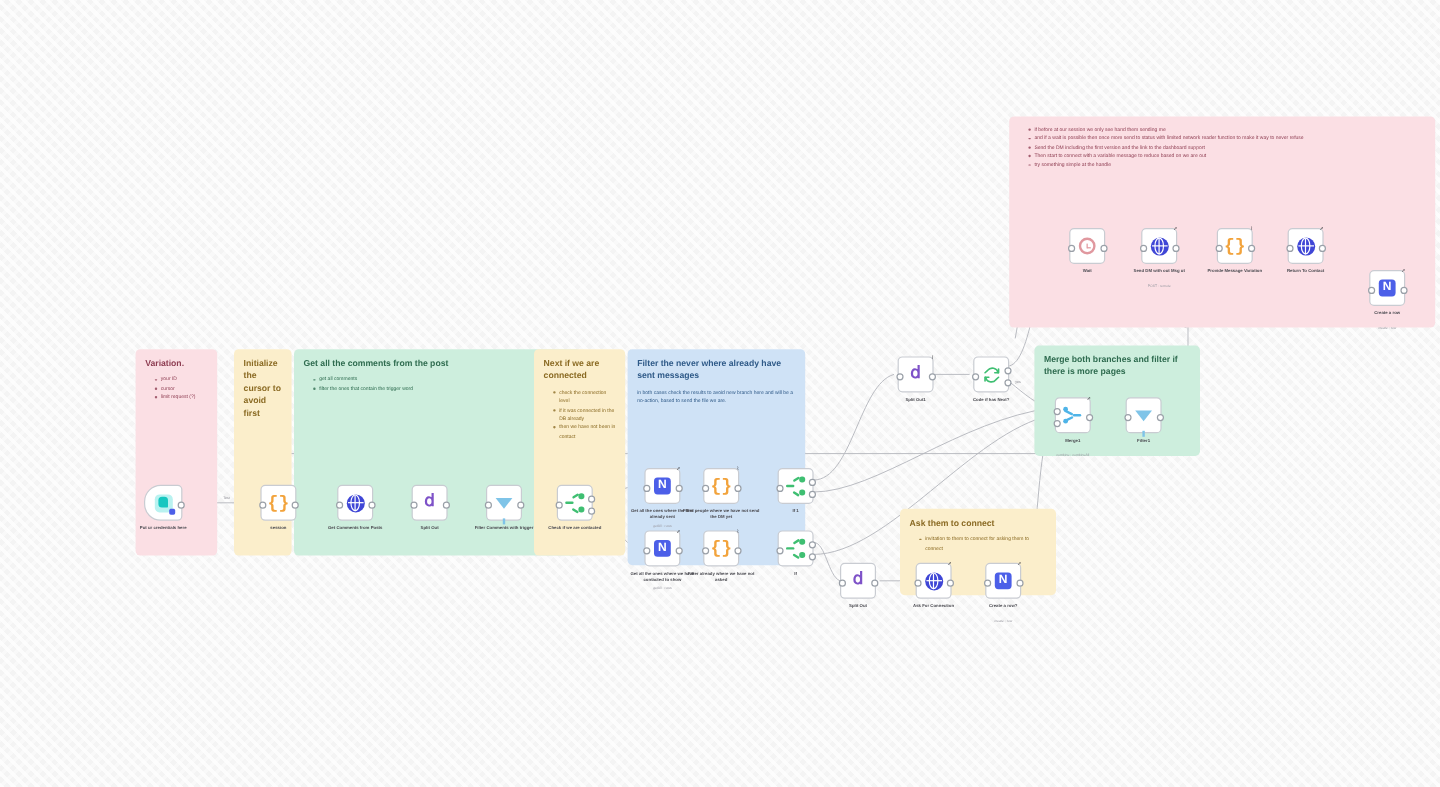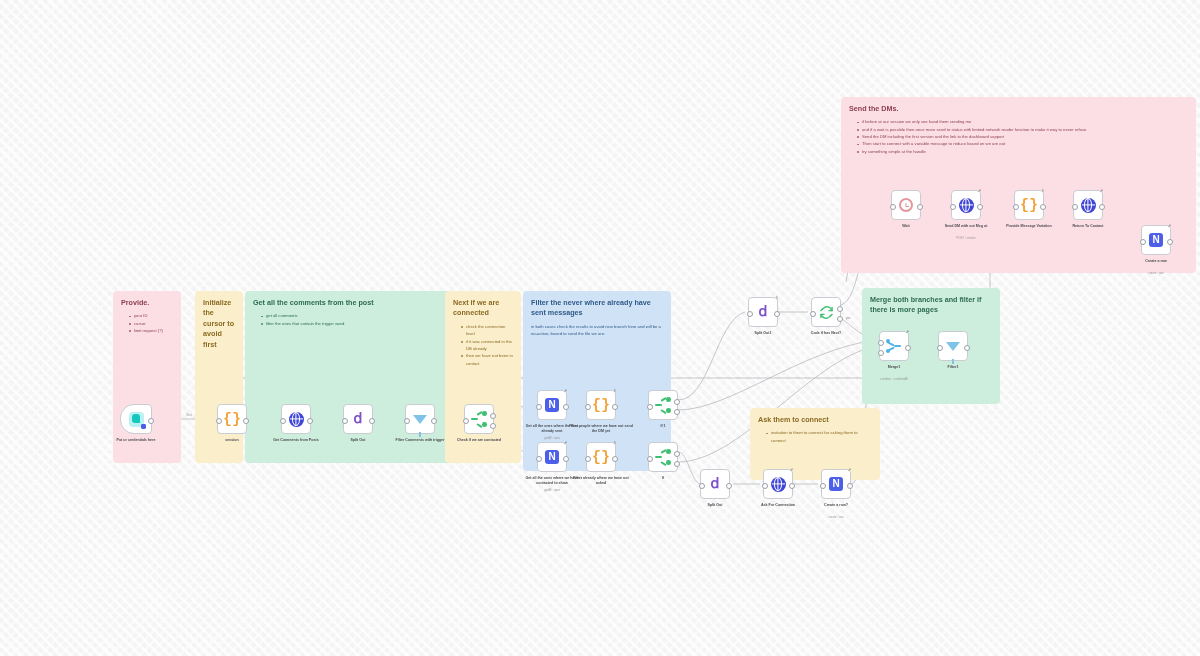--- a/index.html
+++ b/index.html
@@ -157,21 +157,21 @@
 
       <path d="M876,205 C856,205 852,250 846,282"></path>
     </g>
     <g fill="#b7b9bf" stroke="none">
       <circle cx="988" cy="272" r="1.2"></circle>
       <circle cx="588" cy="375" r="1.2"></circle>
     </g>
   </svg>
 
   <div class="sticky pink" style="left:113px;top:291px;width:68px;height:172px;">
-    <div class="s-title">Provide.</div>
+    <div class="s-title">Variation.</div>
     <ul>
       <li>your ID</li>
       <li>cursor</li>
       <li>limit request (?)</li>
     </ul>
   </div>
 
   <div class="sticky yellow" style="left:195px;top:291px;width:48px;height:172px;">
     <div class="s-title">Initialize the cursor to avoid first</div>
   </div>
@@ -191,33 +191,32 @@
       <li>if it was connected in the DB already</li>
       <li>then we have not been in contact</li>
     </ul>
   </div>
 
   <div class="sticky blue" style="left:523px;top:291px;width:148px;height:180px;">
     <div class="s-title">Filter the never where already have sent messages</div>
     <p class="s-body">in both cases check the results to avoid new branch here and will be a no-action, based to send the file we are.</p>
   </div>
 
-  <div class="sticky green" style="left:862px;top:288px;width:138px;height:116px;">
+  <div class="sticky green" style="left:862px;top:288px;width:138px;height:92px;">
     <div class="s-title">Merge both branches and filter if there is more pages</div>
   </div>
 
-  <div class="sticky yellow" style="left:750px;top:408px;width:130px;height:72px;">
+  <div class="sticky yellow" style="left:750px;top:424px;width:130px;height:72px;">
     <div class="s-title">Ask them to connect</div>
     <ul>
       <li>invitation to them to connect for asking them to connect</li>
     </ul>
   </div>
 
   <div class="sticky pink" style="left:841px;top:97px;width:355px;height:176px;">
-    <div class="s-title">Send the DMs.</div>
     <ul>
       <li>if before at our session we only see hand them sending me</li>
       <li>and if a wait is possible then once more send to status with limited network reader function to make it way to never refuse</li>
       <li>Send the DM including the first version and the link to the dashboard support</li>
       <li>Then start to connect with a variable message to reduce based on we are out</li>
       <li>try something simple at the handle</li>
     </ul>
   </div>
 
   <div class="node trigger" style="left:120px;top:404px;">

